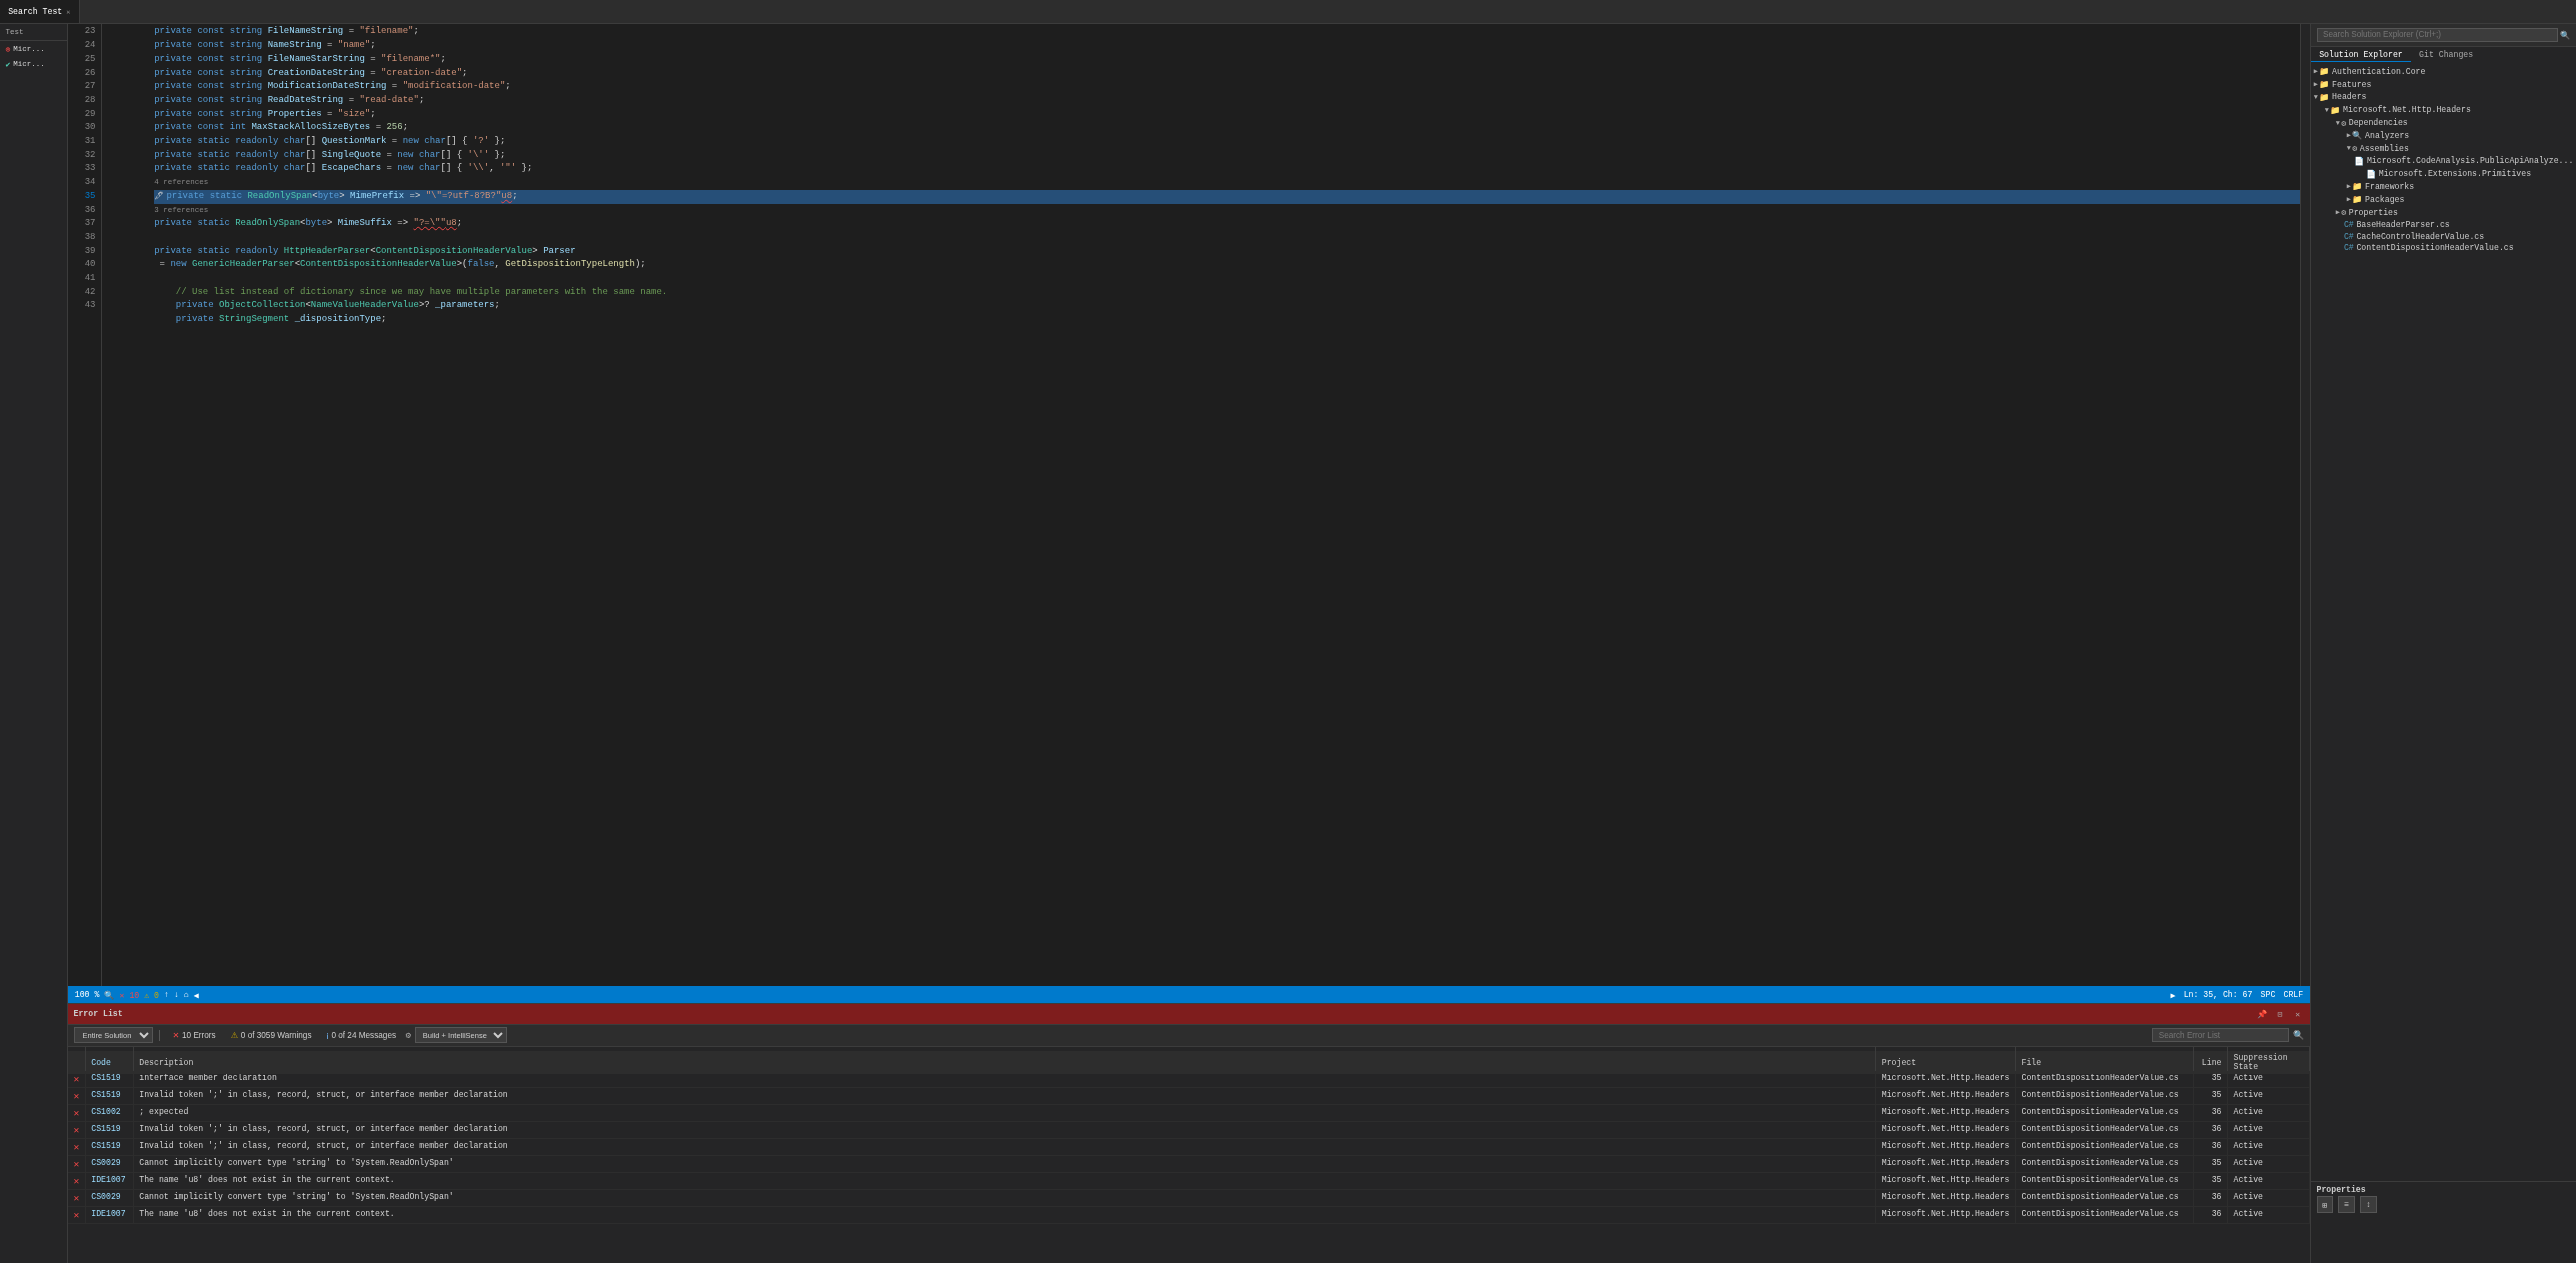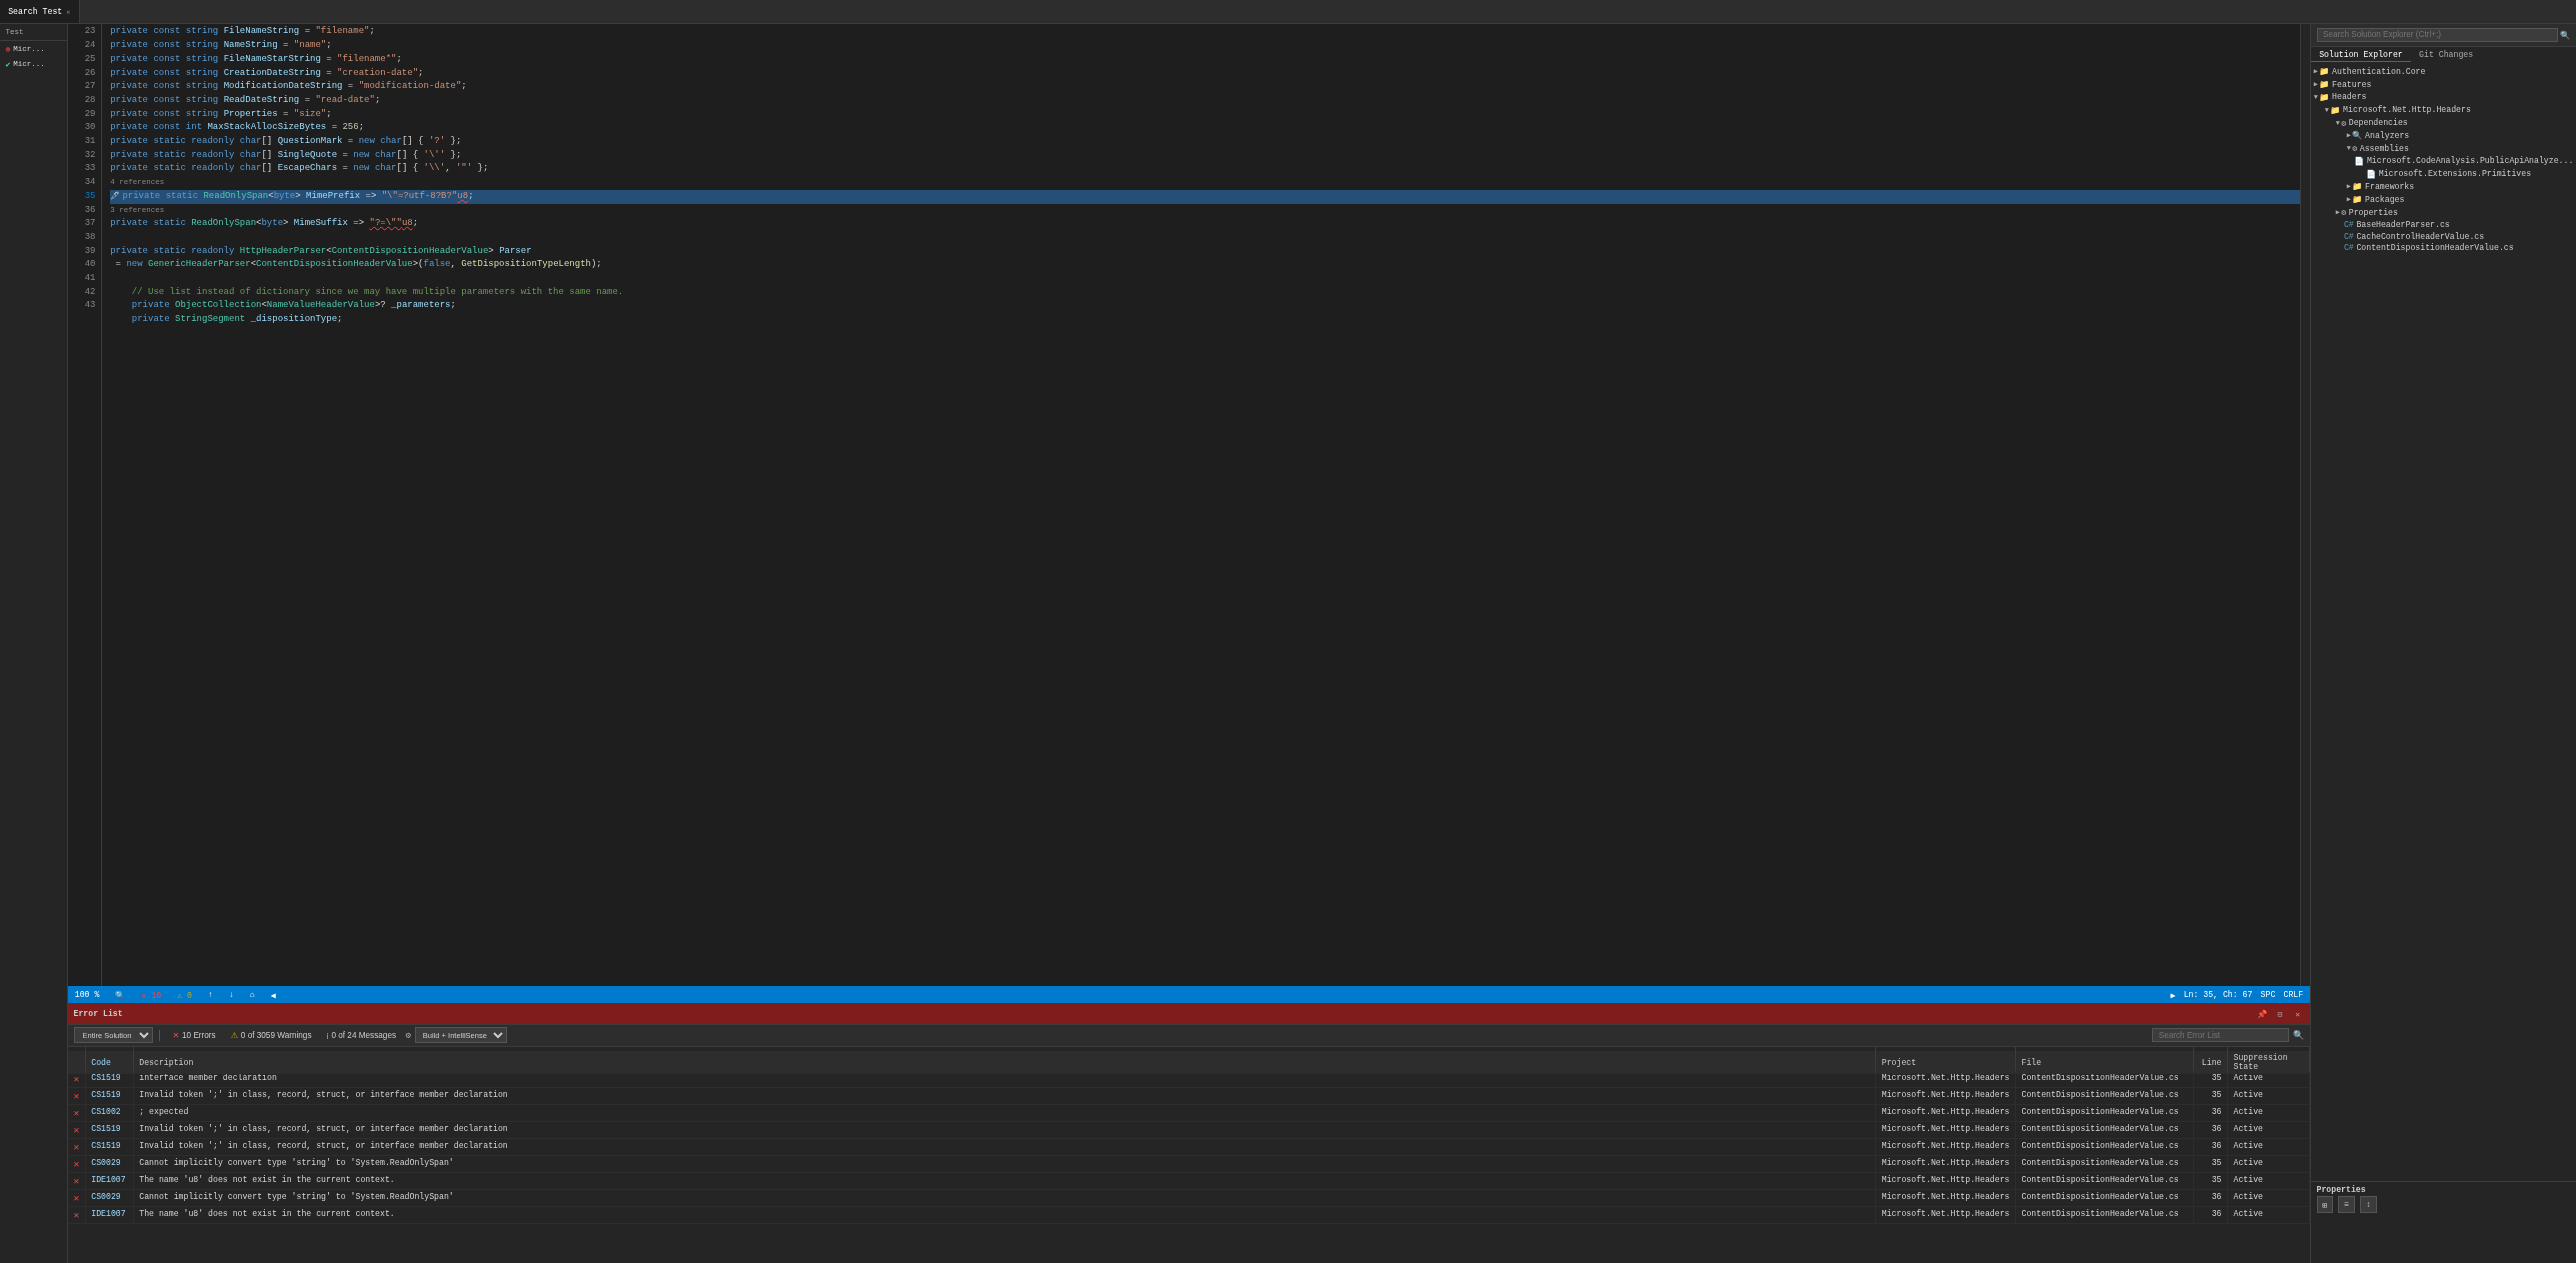--- a/index.html
+++ b/index.html
@@ -153,21 +153,21 @@
       align-items: center;
       padding: 0 6.8px;
       font-size: 8.2px;
       color: #fff;
       flex-shrink: 0;
       gap: 11px;
     }
     .status-bar-left {
       display: flex;
       align-items: center;
-      gap: 16px;
+      gap: 5px;
       flex: 1;
     }
     .status-bar-right {
       display: flex;
       align-items: center;
       gap: 8.2px;
     }
     .error-badge { color: #f44747; }
     .warning-badge { color: #cca700; }
 
@@ -473,21 +473,21 @@
           <div style="line-height:13.7px;">38</div>
           <div style="line-height:13.7px;">39</div>
           <div style="line-height:13.7px;">40</div>
           <div style="line-height:13.7px;">41</div>
           <div style="line-height:13.7px;">42</div>
           <div style="line-height:13.7px;">43</div>
         </div>
 
         <div class="code-area">
 
-          <div style="display:flex; gap:0;">
+          <div style="display:flex; gap:0;margin-left:44px;">
             <div style="flex:1;">
 
               <div class="code-line">
                 <span class="kw">private</span><span> </span><span class="kw">const</span><span> </span><span class="kw">string</span><span> </span><span class="prop">FileNameString</span><span> = </span><span class="str">"filename"</span><span>;</span>
               </div>
 
               <div class="code-line">
                 <span class="kw">private</span><span> </span><span class="kw">const</span><span> </span><span class="kw">string</span><span> </span><span class="prop">NameString</span><span> = </span><span class="str">"name"</span><span>;</span>
               </div>
 

